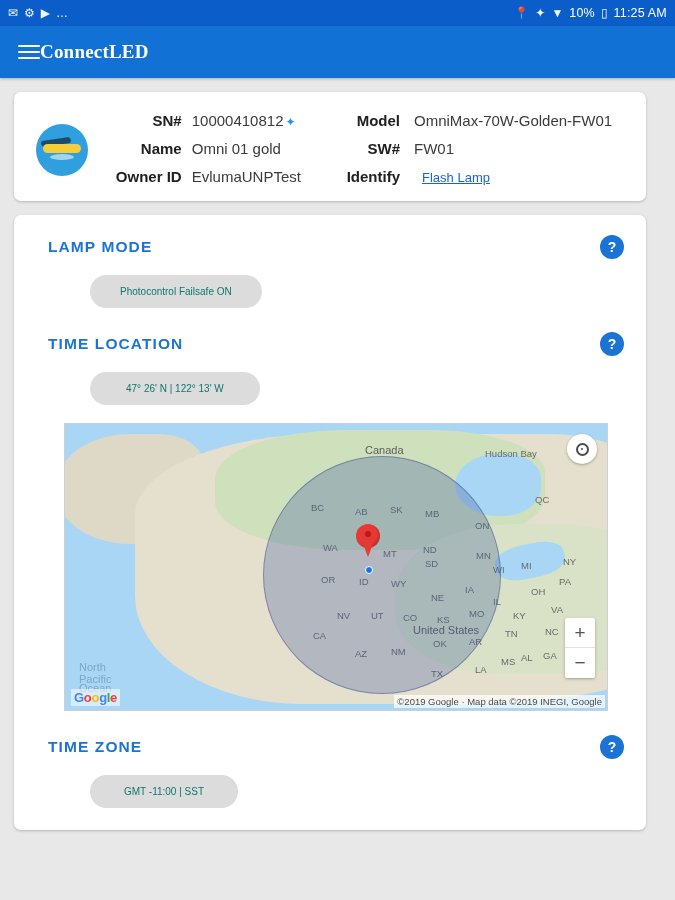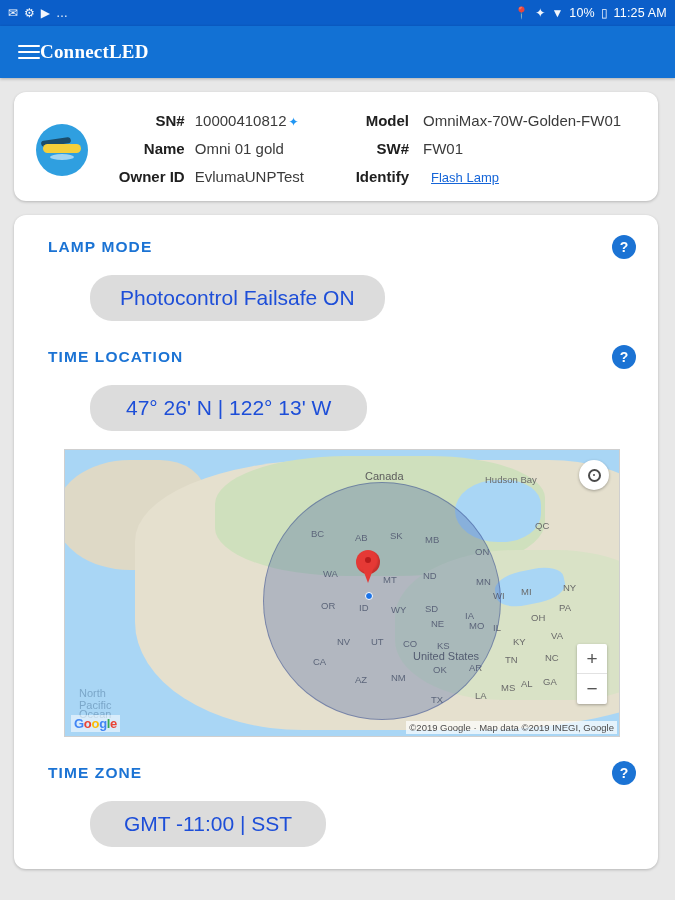--- a/index.html
+++ b/index.html
@@ -39,22 +39,22 @@
   .appbar-title {
     font-size: 19px;
     font-weight: bold;
     letter-spacing: .2px;
     font-family: Liberation Serif, serif;
   }
 
   
   .card {
     background: #fff;
-    border-radius: 12px;
-    margin: 14px 17px 0 14px;
+    border-radius: 7px;
+    margin: 14px 29px 0 14px;
     box-shadow: 0 1px 3px rgba(0,0,0,.22);
   }
 
   
   .info-card { padding: 14px 16px 16px 16px; display: flex; }
   .lamp-avatar {
     width: 52px; height: 52px;
     border-radius: 50%;
     background: #2f9fe0;
     margin: 18px 10px 0 6px;
@@ -118,24 +118,24 @@
     margin-left: auto;
     width: 24px; height: 24px; border-radius: 50%;
     background: #1b73d4; color: #fff;
     font-size: 14px; font-weight: bold;
     display: flex; align-items: center; justify-content: center;
     cursor: pointer;
   }
   .pill {
     display: inline-block;
     background: #dcdcdc;
-    color: #1d4ed8;
+    color: #0f766e;
     border-radius: 22px;
     padding: 11px 30px;
-    font-size: 21px;
+    font-size: 10px;
     margin: 0 0 0 64px;
     cursor: pointer;
   }
   .pill.loc { margin-left: 64px; padding: 11px 36px; }
   .pill.tz { margin-left: 64px; padding: 11px 34px; }
   .spacer-22 { height: 24px; }
   .spacer-16 { height: 18px; }
 
   
   .map {
@@ -367,31 +367,31 @@
         <div class="map-label " style="left: 258px; top: 118px;">WA</div>
         <div class="map-label " style="left: 318px; top: 124px;">MT</div>
         <div class="map-label " style="left: 358px; top: 120px;">ND</div>
         <div class="map-label " style="left: 411px; top: 126px;">MN</div>
         <div class="map-label " style="left: 428px; top: 140px;">WI</div>
         <div class="map-label " style="left: 456px; top: 136px;">MI</div>
         <div class="map-label " style="left: 498px; top: 132px;">NY</div>
         <div class="map-label " style="left: 256px; top: 150px;">OR</div>
         <div class="map-label " style="left: 294px; top: 152px;">ID</div>
         <div class="map-label " style="left: 326px; top: 154px;">WY</div>
-        <div class="map-label " style="left: 360px; top: 153px;">SD</div>
+        <div class="map-label " style="left: 360px; top: 134px;">SD</div>
         <div class="map-label " style="left: 366px; top: 168px;">NE</div>
         <div class="map-label " style="left: 400px; top: 160px;">IA</div>
         <div class="map-label " style="left: 428px; top: 172px;">IL</div>
         <div class="map-label " style="left: 466px; top: 162px;">OH</div>
         <div class="map-label " style="left: 494px; top: 152px;">PA</div>
         <div class="map-label " style="left: 272px; top: 186px;">NV</div>
         <div class="map-label " style="left: 306px; top: 186px;">UT</div>
         <div class="map-label " style="left: 338px; top: 188px;">CO</div>
         <div class="map-label " style="left: 372px; top: 190px;">KS</div>
-        <div class="map-label " style="left: 404px; top: 170px;">MO</div>
+        <div class="map-label " style="left: 404px; top: 184px;">MO</div>
         <div class="map-label " style="left: 448px; top: 186px;">KY</div>
         <div class="map-label " style="left: 486px; top: 180px;">VA</div>
         <div class="map-label " style="left: 248px; top: 206px;">CA</div>
         <div class="map-label " style="left: 290px; top: 224px;">AZ</div>
         <div class="map-label " style="left: 326px; top: 222px;">NM</div>
         <div class="map-label " style="left: 368px; top: 214px;">OK</div>
         <div class="map-label " style="left: 404px; top: 212px;">AR</div>
         <div class="map-label " style="left: 440px; top: 204px;">TN</div>
         <div class="map-label " style="left: 480px; top: 202px;">NC</div>
         <div class="map-label " style="left: 366px; top: 244px;">TX</div>

